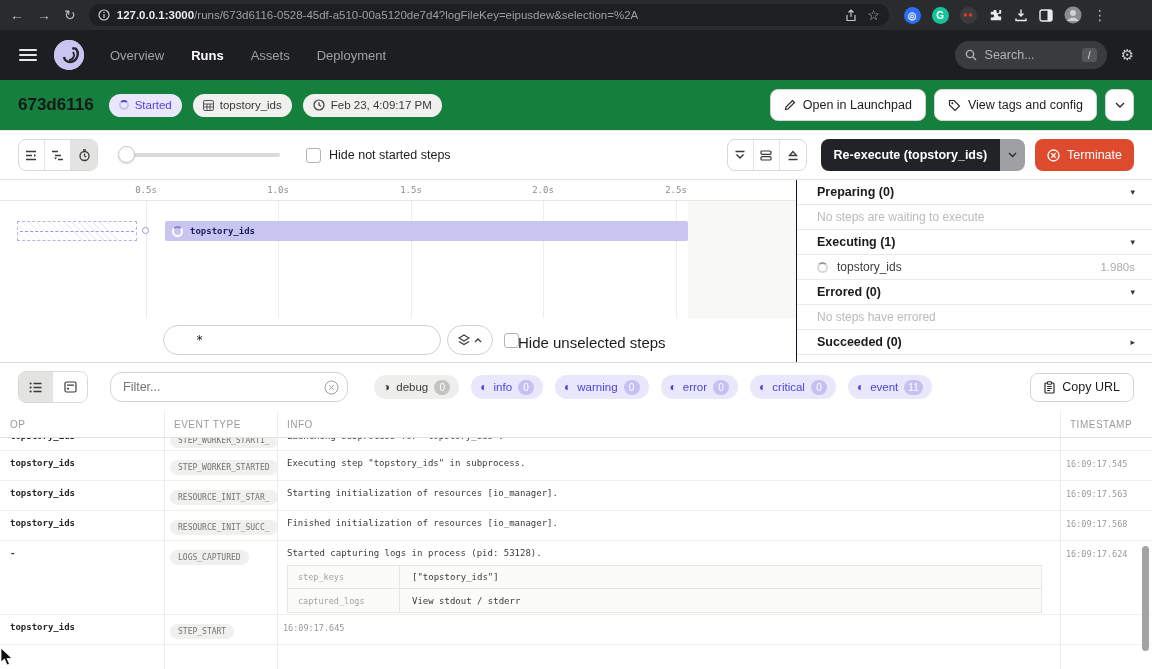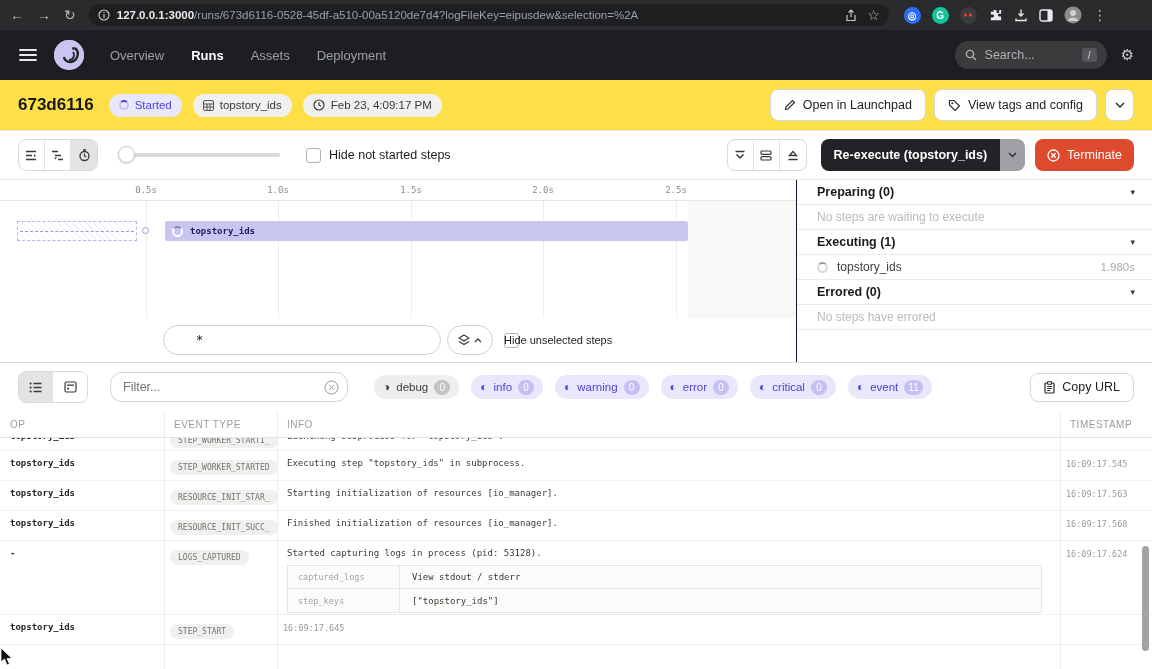--- a/index.html
+++ b/index.html
@@ -31,21 +31,21 @@
   .navlink { color:#9da0a4; font-size:13px; }
   .navlink.active { color:#fff; font-weight:bold; }
   .searchpill { margin-left:auto; width:152px; height:28px; background:#3a3b3d; border-radius:15px;
                 display:flex; align-items:center; padding:0 10px; gap:8px; }
   .searchtxt { color:#b0b2b5; font-size:12.5px; flex:1; }
   .slash { background:#55565a; color:#d8d9db; border-radius:3px; font-size:10.5px;
            padding:1px 6px; }
   .gear { color:#c7c9cc; font-size:15px; margin:0 18px 0 14px; }
 
   
-  .runheader { position:absolute; top:80px; left:0; width:1152px; height:51px; background:#fde047;
+  .runheader { position:absolute; top:80px; left:0; width:1152px; height:51px; background:#15803d;
                border-bottom:1px solid #e8e8e6; display:flex; align-items:center;
                padding:0 18px; gap:11px; }
   .runid { font-size:17px; font-weight:bold; color:#17171b; margin-right:4px; }
   .chip { height:23px; border-radius:12px; display:flex; align-items:center; gap:6px;
           padding:0 10px; font-size:11.5px; }
   .chip.purple { background:#e9e7fb; color:#4f43dd; }
   .chip.gray { background:#f0f0ee; color:#39393d; }
   .hdr-btns { margin-left:auto; display:flex; gap:8px; align-items:center; }
   .btn { height:32px; background:#fff; border:1px solid #d5d5d3; border-radius:8px;
          display:flex; align-items:center; gap:7px; padding:0 13px; font-size:12.5px;
@@ -94,21 +94,21 @@
   .selrow { position:absolute; left:0; right:0; top:138px; height:44px; background:#fff;
             display:flex; align-items:center; }
   .selinput { position:absolute; left:163px; top:7px; width:278px; height:30px; border:1px solid #d2d2d0;
               border-radius:15px; font-size:12px; padding:0 12px 0 32px; color:#222;
               background:#fff; outline:none; }
   .selicon { position:absolute; left:174px; top:15px; }
   .layersbtn { position:absolute; left:447px; top:7px; width:46px; height:30px; border:1px solid #d2d2d0;
                border-radius:15px; background:#fff; display:flex; align-items:center;
                justify-content:center; gap:4px; cursor:pointer; }
   .selcb { position:absolute; left:504px; top:15px; }
-  .sellabel { position:absolute; left:504px; top:16px; font-size:11px; color:#1d1d21; }
+  .sellabel { position:absolute; left:518px; top:16px; font-size:15px; color:#1d1d21; }
 
   
   .rpanel { position:absolute; left:796px; top:0; width:356px; height:182px;
             border-left:1px solid #0f172a; background:#fff; }
   .rprow { height:25px; border-bottom:1px solid #eaeae8; display:flex; align-items:center;
            padding:0 17px 0 20px; }
   .rphead { font-size:12.5px; font-weight:bold; color:#1a1a18; }
   .rpchev { margin-left:auto; font-size:9px; color:#35353a; }
   .rpempty { font-size:12px; color:#bababa; }
   .rpstep { font-size:12px; color:#3d3d3b; margin-left:9px; }
@@ -426,20 +426,24 @@
       <span class="rpstep">topstory_ids</span>
       <span class="rpdur">1.980s</span>
     </div>
     <div class="rprow">
       <span class="rphead">Errored (0)</span>
       <span class="rpchev">▾</span>
     </div>
     <div class="rprow">
       <span class="rpempty">No steps have errored</span>
     </div>
+    <div class="rprow">
+      <span class="rphead">Succeeded (0)</span>
+      <span class="rpchev">▸</span>
+    </div>
   </div>
 </div>
 
 <div class="logsec">
   <div class="filterrow">
     <div class="viewgroup">
       <div class="viewseg active">
         <svg width="13" height="11" viewBox="0 0 13 11">
             <circle cx="1.6" cy="1.5" r="1.1" fill="#3a3a3e"></circle>
             <circle cx="1.6" cy="5.5" r="1.1" fill="#3a3a3e"></circle>
@@ -544,26 +548,26 @@
       <div class="tscell">16:09:17.568</div>
     </div>
 
     <div class="lrow" style="height:74px;">
       <div class="cell opcell">-</div>
       <div class="cell evcell"><span class="evchip">LOGS_CAPTURED</span></div>
       <div class="cell infocell">
         <div>Started capturing logs in process (pid: 53128).</div>
         <div class="meta">
           <div class="mrow">
+            <span class="mkey">step_keys</span>
+            <span class="mval">["topstory_ids"]</span>
+          </div>
+          <div class="mrow">
             <span class="mkey">captured_logs</span>
             <span class="mval">View stdout / stderr</span>
-          </div>
-          <div class="mrow">
-            <span class="mkey">step_keys</span>
-            <span class="mval">["topstory_ids"]</span>
           </div>
         </div>
       </div>
       <div class="tscell">16:09:17.624</div>
     </div>
 
     <div class="lrow">
       <div class="cell opcell">topstory_ids</div>
       <div class="cell evcell"><span class="evchip">STEP_START</span></div>
       <div class="tscell">16:09:17.645</div>

